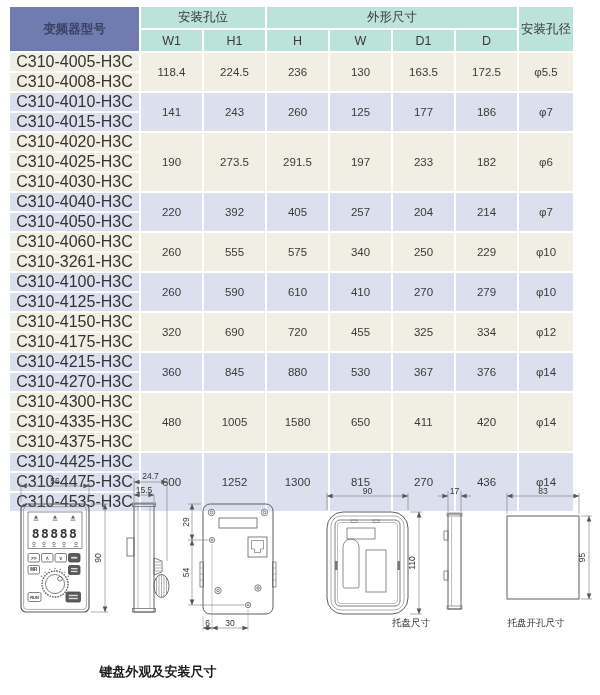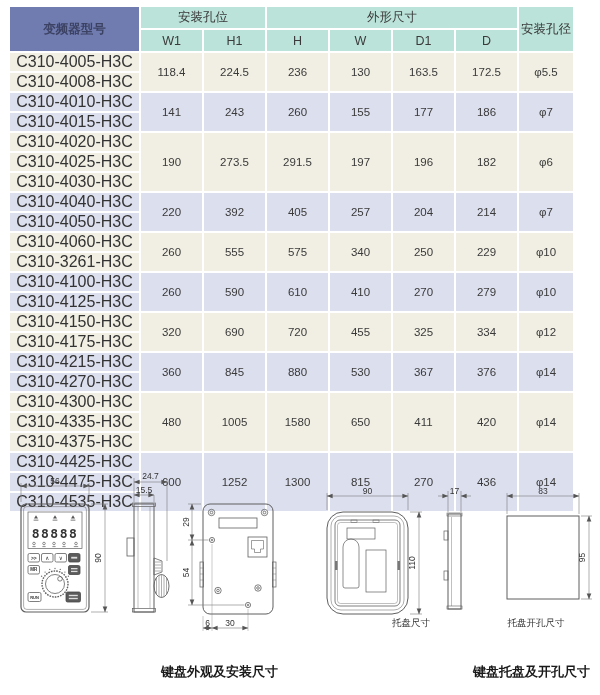--- a/index.html
+++ b/index.html
@@ -17,21 +17,21 @@
   td.model{font-size:16px;color:#333;height:15.3px;white-space:nowrap;}
   td.num{font-size:11.5px;color:#3A3A3A;}
   tr.cream td{background:var(--row-cream,#F1EFE3);}
   tr.lav td{background:var(--row-lavender,#DCDFEE);}
 
   
   .drawing{position:absolute;}
   svg text{fill:#333;font-family:"Liberation Sans","DejaVu Sans",sans-serif;}
   .dim-t{font-size:8.5px;}
   .lbl-t{font-size:9.5px;}
-  .caption{position:absolute;top:663px;width:240px;text-align:right;
+  .caption{position:absolute;top:663px;width:240px;text-align:center;
            font-size:13px;font-weight:bold;color:#1a1a1a;}
   .caption.left{left:38px;}
   .caption.right{left:350px;}
 </style>
 </head>
 <body>
 
 <div class="canvas">
 
   <table class="spec">
@@ -73,36 +73,36 @@
     </tr>
     <tr class="cream">
           <td class="model">C310-4008-H3C</td>
         </tr>
 
     <tr class="lav">
       <td class="model">C310-4010-H3C</td>
       <td class="num" rowspan="2">141</td>
       <td class="num" rowspan="2">243</td>
       <td class="num" rowspan="2">260</td>
-      <td class="num" rowspan="2">155</td>
+      <td class="num" rowspan="2">125</td>
       <td class="num" rowspan="2">177</td>
       <td class="num" rowspan="2">186</td>
       <td class="num" rowspan="2">φ7</td>
     </tr>
     <tr class="lav">
           <td class="model">C310-4015-H3C</td>
         </tr>
 
     <tr class="cream">
       <td class="model">C310-4020-H3C</td>
       <td class="num" rowspan="3">190</td>
       <td class="num" rowspan="3">273.5</td>
       <td class="num" rowspan="3">291.5</td>
       <td class="num" rowspan="3">197</td>
-      <td class="num" rowspan="3">196</td>
+      <td class="num" rowspan="3">233</td>
       <td class="num" rowspan="3">182</td>
       <td class="num" rowspan="3">φ6</td>
     </tr>
     <tr class="cream">
           <td class="model">C310-4025-H3C</td>
         </tr>
     <tr class="cream">
           <td class="model">C310-4030-H3C</td>
         </tr>
 
@@ -446,14 +446,13 @@
       <line x1="281" y1="50" x2="292" y2="50"></line>
         <line x1="281" y1="133" x2="292" y2="133"></line>
       <line x1="289" y1="50" x2="289" y2="133" marker-start="url(#ar2)" marker-end="url(#ar2)"></line>
     </g>
     <text class="dim-t" x="243" y="27.5" text-anchor="middle">83</text>
     <text class="dim-t" x="285" y="91.5" text-anchor="middle" transform="rotate(-90 285 91.5)">95</text>
     <text class="lbl-t" x="236" y="160" text-anchor="middle">托盘开孔尺寸</text>
   </svg>
 
   <div class="caption left">键盘外观及安装尺寸</div>
-  <div class="caption right">键盘托盘及开孔尺寸</div>
 </div>
 
 </body></html>

